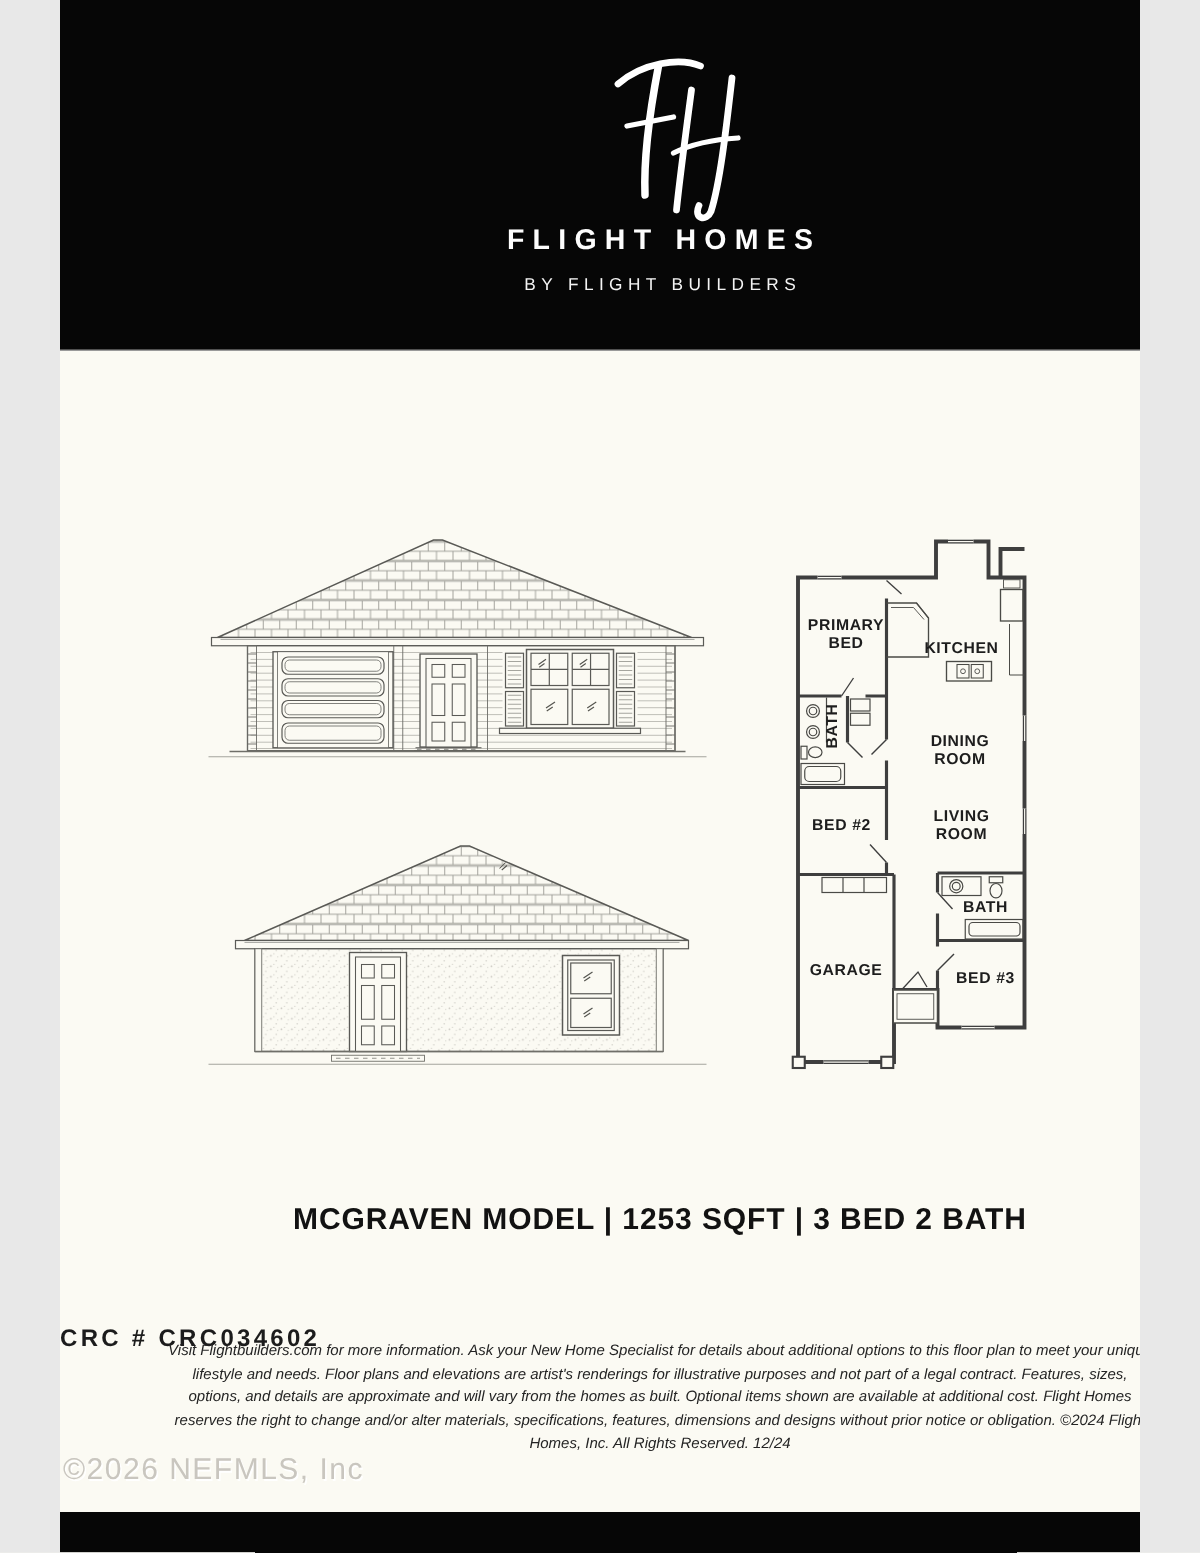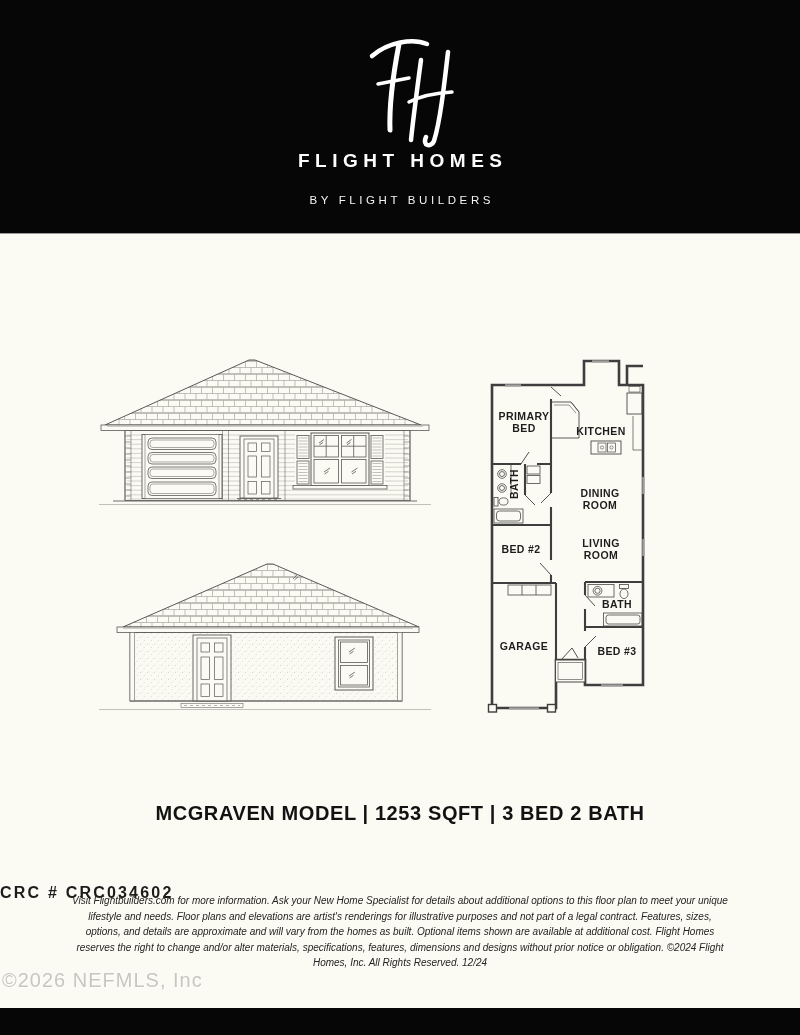--- a/index.html
+++ b/index.html
@@ -1,28 +1,28 @@
 <!DOCTYPE html>
 <html><head>
 <meta charset="utf-8">
 <style>
   html,body{margin:0;padding:0;background:#e8e8e8;}
   .page{
-    position:relative;width:800px;height:1035px;margin:0 auto;
+    position:relative;width:720px;height:1035px;margin:0 auto;
     background:#fbfaf3;overflow:hidden;
     font-family:"Liberation Sans",sans-serif;color:#1a1a1a;
   }
   .header{
     position:absolute;top:0;left:0;width:800px;height:233px;background:#060606;
     display:flex;flex-direction:column;align-items:center;
     border-bottom:1px solid #9a9a9a;
   }
   .logo-svg{margin-top:34px;display:block;}
   .brand{color:#fdfdfd;font-size:19px;font-weight:bold;letter-spacing:5.5px;margin-top:2px;text-indent:5.5px;}
-  .tagline{color:#f4f4f4;font-size:11.5px;letter-spacing:3.6px;margin-top:22px;text-indent:3.6px;}
+  .tagline{color:#f4f4f4;font-size:11.5px;letter-spacing:3.6px;margin-top:12px;text-indent:3.6px;}
   .drawing{position:absolute;}
   .front-elev{left:97px;top:348px;}
   .side-elev{left:97px;top:551px;}
   .floor-plan{left:483px;top:355px;}
   svg text{font-family:"Liberation Sans",sans-serif;}
   .room-label{font-size:10.5px;font-weight:bold;fill:#1d1d1d;letter-spacing:.4px;text-anchor:middle;}
   .title-line{
     position:absolute;top:802px;left:0;width:800px;text-align:center;
     font-size:20px;font-weight:bold;letter-spacing:.6px;color:#121212;
   }

